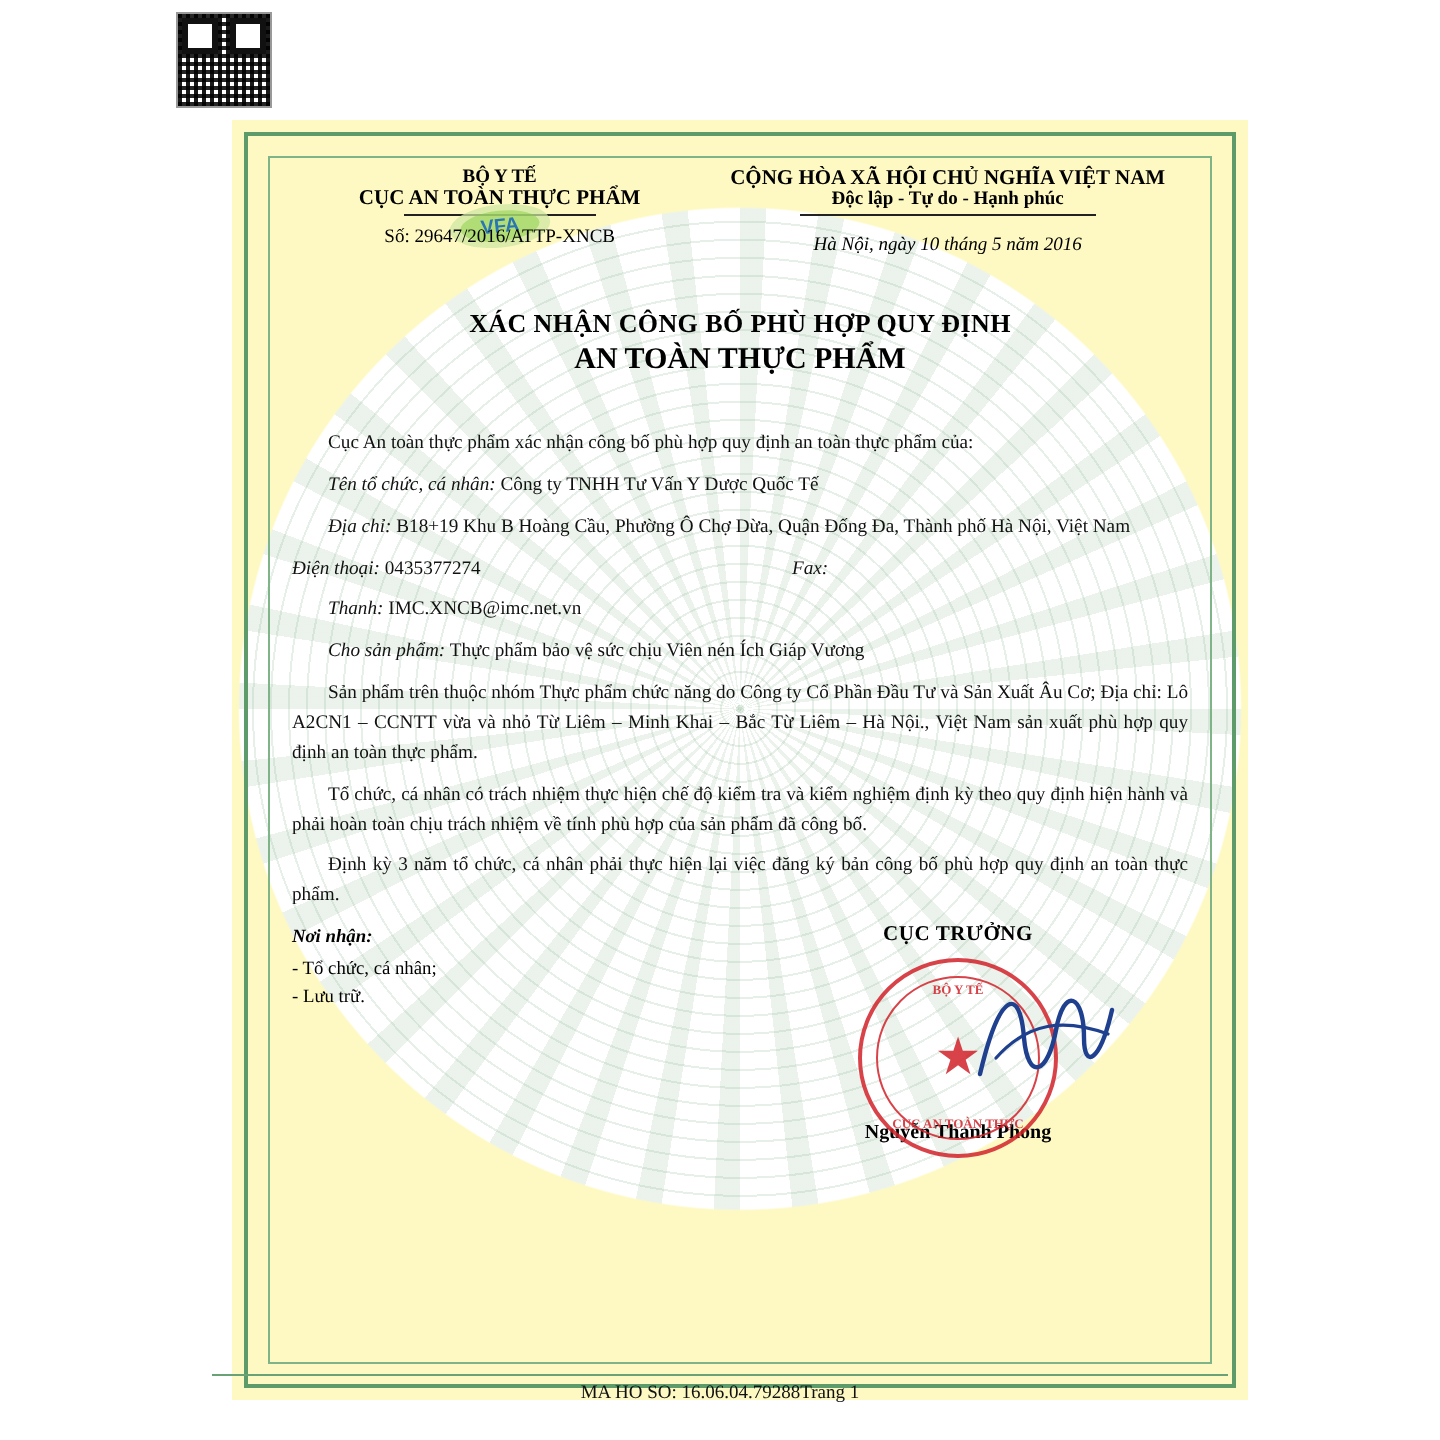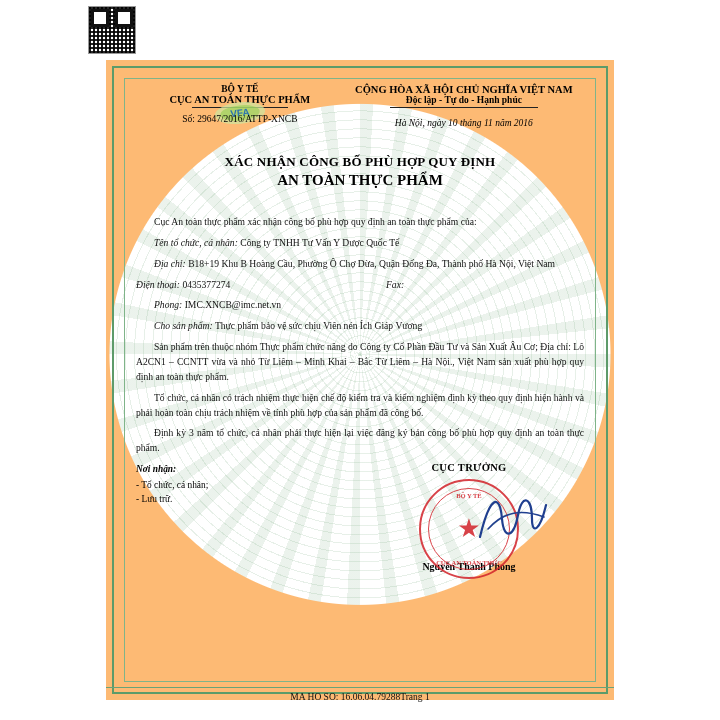--- a/index.html
+++ b/index.html
@@ -40,25 +40,25 @@
     width: 12px; height: 12px;
     border: 3px solid #111;
     background: #fff;
   }
   #qr::before { left: 2px; top: 2px; box-shadow: 0 0 0 2px #fff inset; }
   #qr::after  { right: 2px; top: 2px; box-shadow: 0 0 0 2px #fff inset; }
 
   
   #cert {
     position: absolute;
-    left: 106px;
+    left: 116px;
     top: 60px;
     width: 508px;
     height: 640px;
-    background: #fdba74;
+    background: #fef9c3;
     box-sizing: border-box;
   }
   
   #cert-bg {
     position: absolute;
     inset: 0;
     background:
       radial-gradient(circle at 50% 46%, rgba(104,160,112,0.22) 0 2px, transparent 2px),
       repeating-radial-gradient(circle at 50% 46%,
         rgba(104,160,112,0.16) 0 1px, transparent 1px, transparent 9px),
@@ -271,21 +271,21 @@
             <ellipse cx="60" cy="28" rx="56" ry="24" fill="#cde7a0" opacity="0.75"></ellipse>
             <ellipse cx="60" cy="28" rx="44" ry="17" fill="#8fd14f" opacity="0.6"></ellipse>
             <text x="60" y="35" font-family="Liberation Sans, sans-serif" font-size="22" font-weight="bold" fill="#1f6fb2" text-anchor="middle">VFA</text>
           </svg>
           <div class="so-line">Số: 29647/2016/ATTP-XNCB</div>
         </div>
         <div class="hdr-right">
           <div class="s10 t-bold">CỘNG HÒA XÃ HỘI CHỦ NGHĨA VIỆT NAM</div>
           <div class="s9 t-bold">Độc lập - Tự do - Hạnh phúc</div>
           <div class="rule w2"></div>
-          <div class="date-line">Hà Nội, ngày 10 tháng 11 năm 2016</div>
+          <div class="date-line">Hà Nội, ngày 10 tháng 5 năm 2016</div>
         </div>
       </div>
 
       <div class="title-block">
         <div class="title1">XÁC NHẬN CÔNG BỐ PHÙ HỢP QUY ĐỊNH</div>
         <div class="title2">AN TOÀN THỰC PHẨM</div>
       </div>
 
       <div class="body">
         <p class="p indent">Cục An toàn thực phẩm xác nhận công bố phù hợp quy định an toàn thực phẩm của:</p>
@@ -305,21 +305,21 @@
             <span class="lbl">Điện thoại:</span>
             <span>0435377274</span>
           </div>
           <div>
             <span class="lbl">Fax:</span>
             <span></span>
           </div>
         </div>
 
         <p class="p" style="text-indent:18px;">
-          <span class="lbl">Phong:</span>
+          <span class="lbl">Thanh:</span>
           <span>IMC.XNCB@imc.net.vn</span>
         </p>
 
         <p class="p indent">
           <span class="lbl">Cho sản phẩm:</span>
           <span>Thực phẩm bảo vệ sức chịu Viên nén Ích Giáp Vương</span>
         </p>
 
         <p class="p indent">Sản phẩm trên thuộc nhóm Thực phẩm chức năng do Công ty Cổ Phần Đầu Tư và Sản Xuất Âu Cơ; Địa chỉ: Lô A2CN1 – CCNTT vừa và nhỏ Từ Liêm – Minh Khai – Bắc Từ Liêm – Hà Nội., Việt Nam sản xuất phù hợp quy định an toàn thực phẩm.</p>
         <p class="p indent">Tổ chức, cá nhân có trách nhiệm thực hiện chế độ kiểm tra và kiểm nghiệm định kỳ theo quy định hiện hành và phải hoàn toàn chịu trách nhiệm về tính phù hợp của sản phẩm đã công bố.</p>

